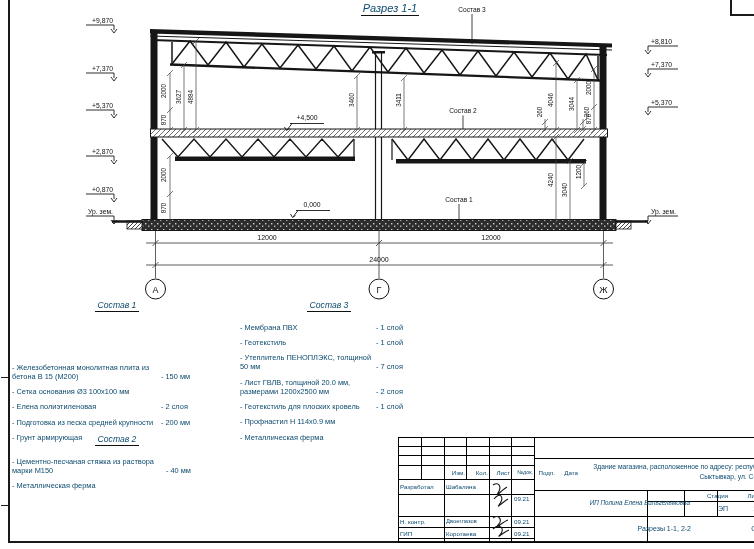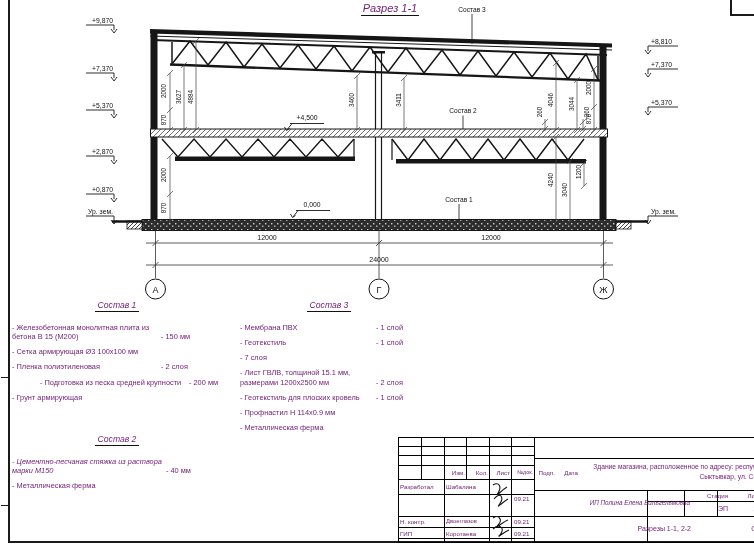--- a/index.html
+++ b/index.html
@@ -1,17 +1,17 @@
 <!DOCTYPE html>
 <html><head>
 <meta charset="utf-8">
 <style>
   html,body{margin:0;padding:0;background:#fff;}
   .sheet{position:relative;width:754px;height:549px;background:#fff;overflow:hidden;
-         font-family:"Liberation Sans",sans-serif;color:#701a75;}
+         font-family:"Liberation Sans",sans-serif;color:#0c4a6e;}
   .frame-line{position:absolute;background:#1a1a1a;}
   .sec-title{position:absolute;left:330px;top:2px;width:120px;text-align:center;
              font-style:italic;font-size:11px;}
   .sec-title span{border-bottom:1px solid #111;padding:0 2px 1px 2px;}
   svg text{font-family:"Liberation Sans",sans-serif;fill:#111;}
   .dimtxt{font-size:6.3px;}
   .lvltxt{font-size:6.8px;}
   .axtxt{font-size:9px;}
   .calltxt{font-size:6.6px;}
   .spantxt{font-size:7px;}
@@ -253,68 +253,69 @@
       <circle cx="603.5" cy="289" r="10"></circle>
       <text class="axtxt" x="155.5" y="292.5" text-anchor="middle" stroke="none">А</text>
       <text class="axtxt" x="379" y="292.5" text-anchor="middle" stroke="none">Г</text>
       <text class="axtxt" x="603.5" y="292.5" text-anchor="middle" stroke="none">Ж</text>
     </g>
   </svg>
 
   <div class="legend" style="left:12px;top:300px;width:210px;">
     <div class="ltitle"><span>Состав 1</span></div>
     <div class="lrow">
-        <div class="lname" style="width:145px;">- Железобетонная  монолитная плита из бетона В 15 (М200)</div>
+        <div class="lname" style="width:145px;margin-top:40px;">- Железобетонная  монолитная плита из бетона В 15 (М200)</div>
         <div class="lqty">- 150 мм</div>
       </div>
     <div class="lrow">
-        <div class="lname" style="width:145px;">- Сетка армирующая Ø3 100х100 мм</div>
-        <div class="lqty"></div>
-      </div>
-    <div class="lrow">
-        <div class="lname" style="width:145px;">- Пленка полиэтиленовая</div>
+        <div class="lname" style="width:145px;">- Сетка основания Ø3 100х100 мм</div>
+        <div class="lqty"></div>
+      </div>
+    <div class="lrow">
+        <div class="lname" style="width:145px;">- Елена полиэтиленовая</div>
         <div class="lqty">-  2 слоя</div>
       </div>
     <div class="lrow">
-        <div class="lname" style="width:145px;margin-left:28px;">- Подготовка из песка средней крупности</div>
+        <div class="lname" style="width:145px;">- Подготовка из песка средней крупности</div>
         <div class="lqty">- 200 мм</div>
       </div>
     <div class="lrow">
         <div class="lname" style="width:145px;">- Грунт армирующая</div>
         <div class="lqty"></div>
       </div>
   </div>
 
   <div class="legend" style="left:12px;top:434px;width:210px;">
     <div class="ltitle"><span>Состав 2</span></div>
     <div class="lrow">
-        <div class="lname" style="width:150px;font-style:italic;">- Цементно-песчаная стяжка из раствора марки М150</div>
+        <div class="lname" style="width:150px;">- Цементно-песчаная стяжка из раствора марки М150</div>
         <div class="lqty">- 40 мм</div>
       </div>
     <div class="lrow">
         <div class="lname" style="width:150px;">- Металлическая ферма</div>
         <div class="lqty"></div>
       </div>
   </div>
 
   <div class="legend" style="left:240px;top:300px;width:178px;">
     <div class="ltitle"><span>Состав 3</span></div>
     <div class="lrow">
         <div class="lname" style="width:132px;">- Мембрана ПВХ</div>
         <div class="lqty">- 1 слой</div>
       </div>
     <div class="lrow">
         <div class="lname" style="width:132px;">- Геотекстиль</div>
         <div class="lqty">- 1 слой</div>
       </div>
     <div class="lrow">
+        <div class="lname" style="width:132px;">- Утеплитель ПЕНОПЛЭКС, толщиной 50 мм</div>
         <div class="lqty">- 7 слоя</div>
       </div>
     <div class="lrow">
-        <div class="lname" style="width:132px;">- Лист ГВЛВ, толщиной 15.1 мм, размерами 1200х2500 мм</div>
+        <div class="lname" style="width:132px;">- Лист ГВЛВ, толщиной 20.0 мм, размерами 1200х2500 мм</div>
         <div class="lqty">- 2 слоя</div>
       </div>
     <div class="lrow">
         <div class="lname" style="width:132px;">- Геотекстиль для плоских кровель</div>
         <div class="lqty">- 1 слой</div>
       </div>
     <div class="lrow">
         <div class="lname" style="width:132px;">- Профнастил Н 114х0.9 мм</div>
         <div class="lqty"></div>
       </div>

